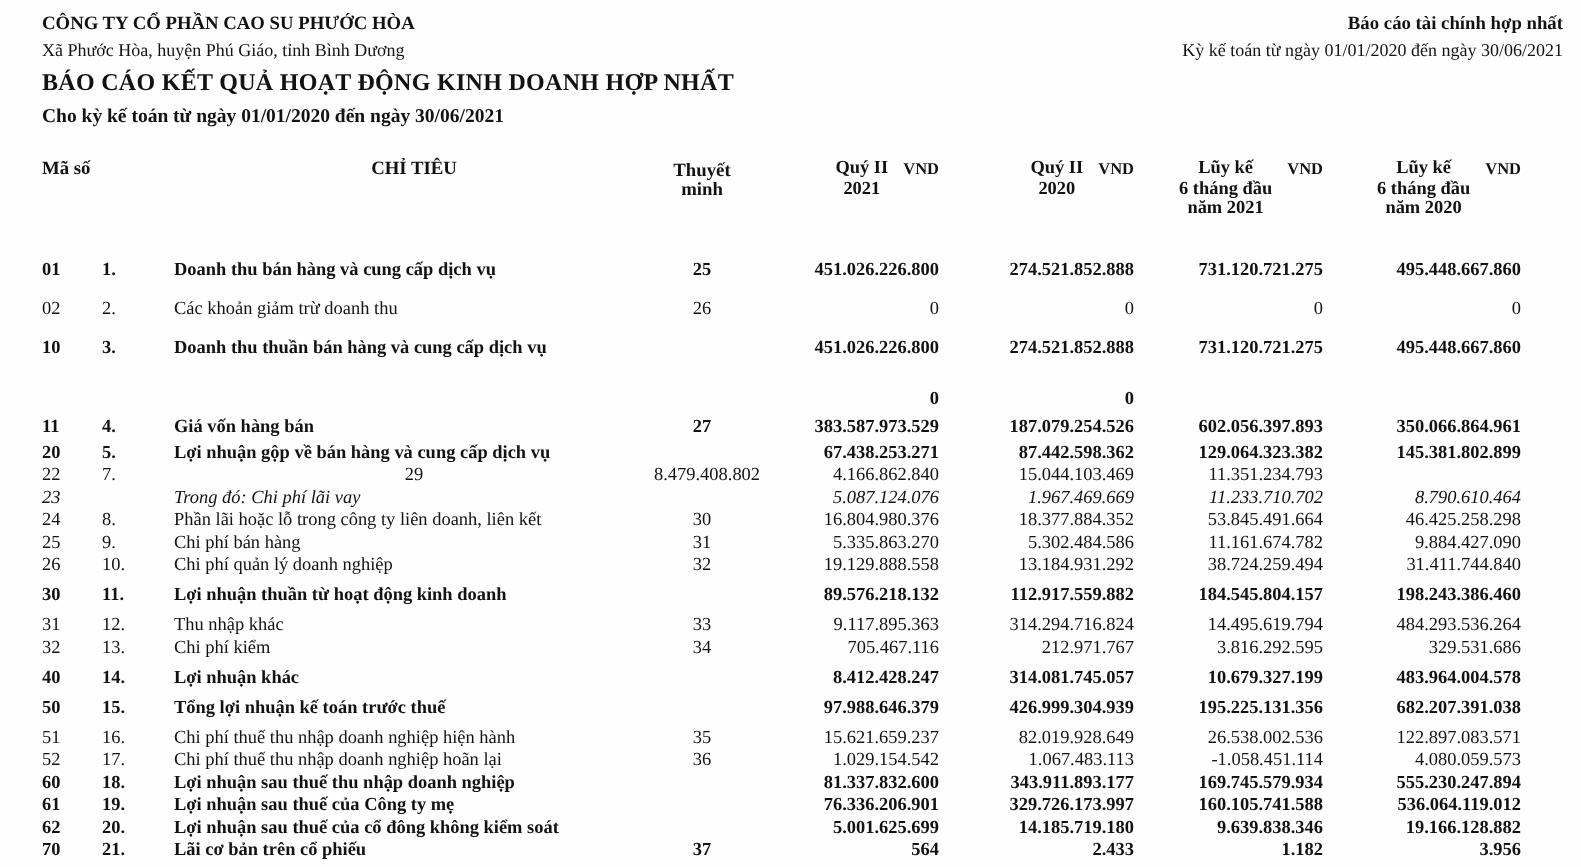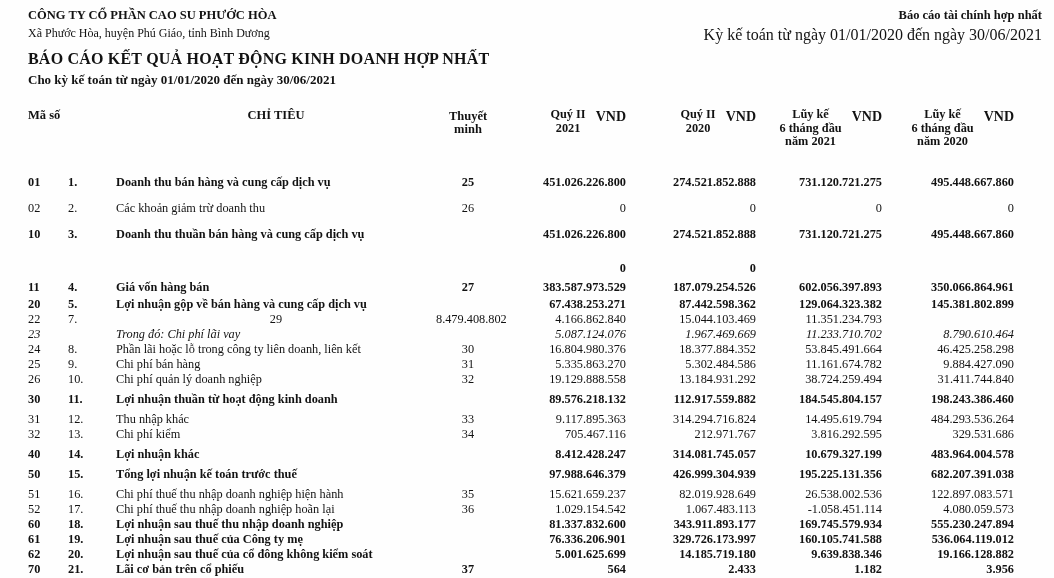--- a/index.html
+++ b/index.html
@@ -7,41 +7,41 @@
     position:relative;width:1054px;height:578px;box-sizing:border-box;
     background:#fefefe;color:#121212;
     font-family:"Liberation Serif","DejaVu Serif",serif;
     padding:8px 0 0 28px;overflow:hidden;
   }
   .doc-header{display:flex;justify-content:space-between;padding-right:12px;}
   .company-name{font-weight:bold;font-size:12.5px;}
   .company-address{font-size:12px;margin-top:3px;}
   .header-right{text-align:right;}
   .report-type{font-weight:bold;font-size:12.5px;}
-  .report-period{font-size:16px;margin-top:3px;}
+  .report-period{font-size:12px;margin-top:3px;}
   .title-block{text-align:left;margin-top:6px;margin-right:40px;}
   .report-title{font-weight:bold;font-size:16px;letter-spacing:.2px;}
   .report-subtitle{font-weight:bold;font-size:13px;margin-top:4px;}
   .table{margin-top:10px;}
   .row{
     display:grid;
     grid-template-columns:40px 48px 320px 64px 126px 130px 126px 132px;
     line-height:15px;font-size:12.3px;margin-top:20px;
   }
   .c{white-space:nowrap;}
   .note{text-align:center;}
   .val{text-align:right;}
   .thead{align-items:start;}
   .thead .code,.thead .label,.thead .note{font-weight:bold;font-size:12.5px;}
   .thead .label{text-align:center;}
   .thead .note{white-space:normal;line-height:13px;padding-top:2px;}
   .colhead{display:flex;justify-content:flex-end;height:62px;}
   .ch-lines{text-align:center;font-weight:bold;line-height:13.5px;font-size:12.3px;}
   .ch-rule{border-bottom:1.6px solid #121212;margin:1px 5px 0 5px;}
-  .ch-unit{text-align:center;font-weight:bold;font-size:14px;margin-top:1px;}
+  .ch-unit{text-align:center;font-weight:bold;font-size:11px;margin-top:1px;}
   .tbody .row.bold{font-weight:bold;}
   .tbody .row.italic{font-style:italic;}
   .g-first{margin-top:5px;}
   .g-lg{margin-top:11px;}
   .g-md{margin-top:5px;}
   .g-sm{margin-top:2px;}
   .g-xs{margin-top:0;}
   .subrow{line-height:13px;}
 </style>
 </head>

